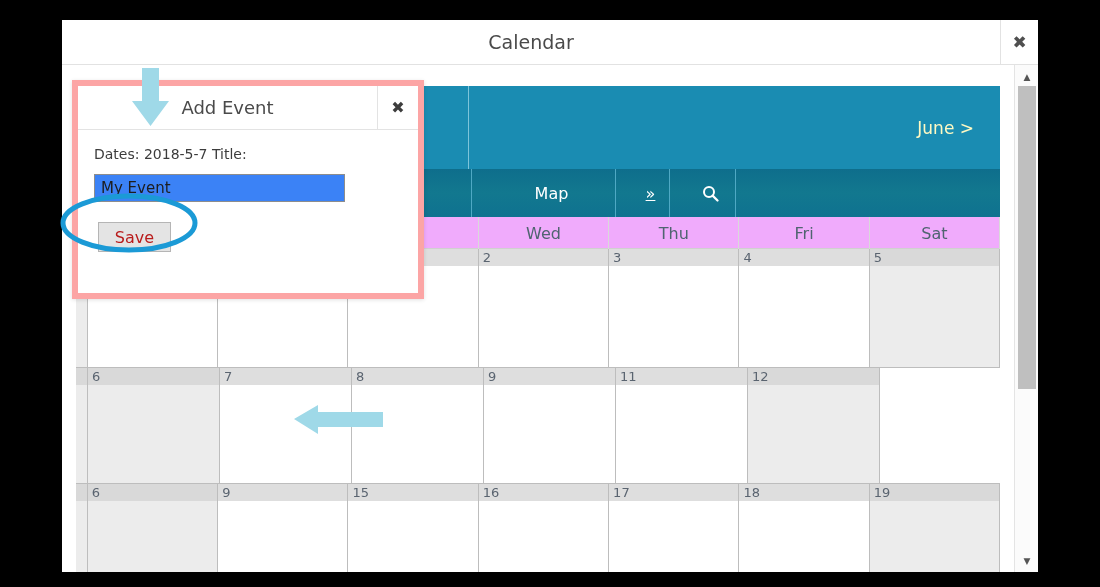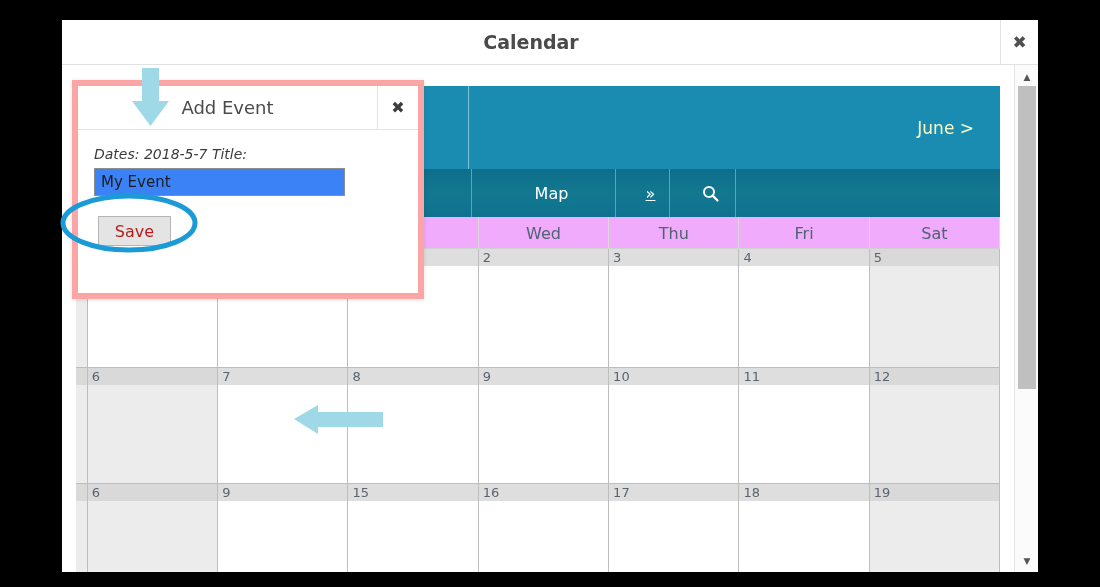--- a/index.html
+++ b/index.html
@@ -16,21 +16,21 @@
     position:absolute; left:62px; top:20px; width:976px; height:552px;
     background:#ffffff;
   }
   .titlebar {
     position:absolute; left:0; top:0; width:976px; height:45px;
     background:#fff; border-bottom:1px solid #e2e2e2;
   }
   .titlebar .title {
     position:absolute; left:0; top:0; width:938px; height:44px;
     display:flex; align-items:center; justify-content:center;
-    font-size:19px; color:#4a4a4a; font-weight:700;
+    font-size:19px; color:#4a4a4a; font-weight:400;
   }
   .titlebar .closebox {
     position:absolute; left:938px; top:0; width:38px; height:44px;
     display:flex; align-items:center; justify-content:center;
     border-left:1px solid #e2e2e2;
     font-size:17px; color:#4f4f4f; font-weight:bold; cursor:pointer;
   }
 
   
   .calwrap {
@@ -131,21 +131,21 @@
   .dialog .dtitle {
     flex:1; display:flex; align-items:center; justify-content:center;
     font-size:18px; color:#4a4a4a;
   }
   .dialog .dclose {
     width:41px; border-left:1px solid #e3e3e3;
     display:flex; align-items:center; justify-content:center;
     font-size:16px; font-weight:bold; color:#3d3d3d; cursor:pointer;
   }
   .dialog .dbody { padding:16px; }
-  .dialog .dlabel { font-size:14px; color:#3c3c3c; margin-bottom:6px;font-style:italic; }
+  .dialog .dlabel { font-size:14px; color:#3c3c3c; margin-bottom:12px; }
   .dialog .dinput {
     width:251px; height:28px; border:1px solid #8d8d8d;
     font-size:15px; color:#1d1d1d; padding:2px 6px;
     font-family:"DejaVu Sans","Liberation Sans",sans-serif;
     outline:none; background:#3b82f6;
   }
   .dialog .dsave {
     margin-top:20px; margin-left:4px;
     width:73px; height:30px; background:#e4e4e4;
     border:1px solid #b5b5b5; font-size:16px; color:#b91c1c;
@@ -246,23 +246,20 @@
           <div class="cell">
               <div class="daynum">7</div>
             </div>
           <div class="cell">
               <div class="daynum">8</div>
             </div>
           <div class="cell">
               <div class="daynum">9</div>
             </div>
           <div class="cell">
-              <div class="daynum">10</div>
-            </div>
-          <div class="cell">
               <div class="daynum">11</div>
             </div>
           <div class="cell weekendish">
               <div class="daynum">12</div>
             </div>
         </div>
 
         <div class="wkrow row-h3">
           <div class="cell stub">
               <div class="daynum"></div>

